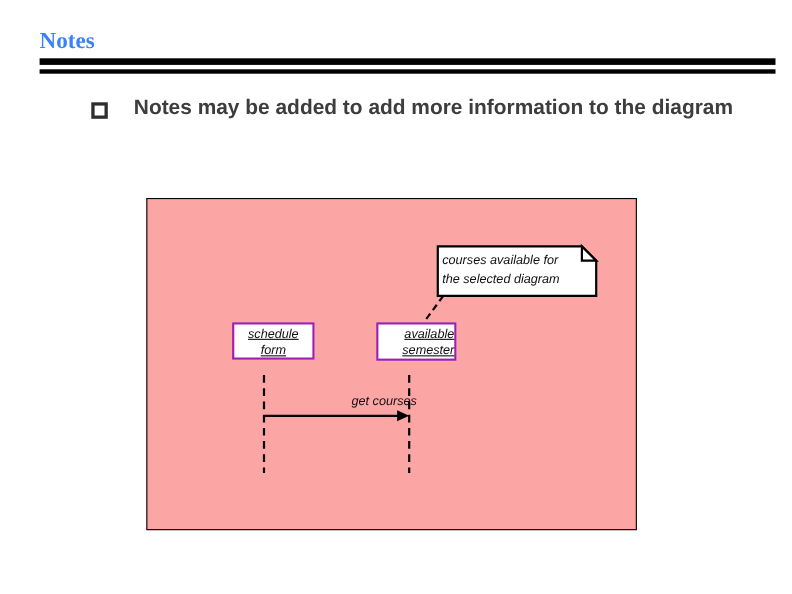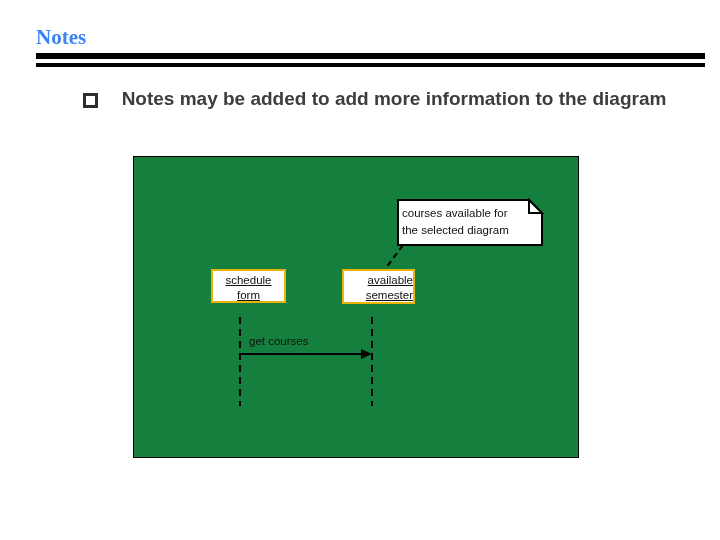--- a/index.html
+++ b/index.html
@@ -61,25 +61,26 @@
     font-weight: bold;
     font-size: 19px;
     line-height: 25px;
     color: #3d3d3d;
     text-align: center;
   }
   
   .diagram {
     position: absolute;
     left: 133px;
-    top: 156px;
+    top: 180px;
     width: 444px;
     height: 300px;
     border: 1px solid #000000;
-    background: #15803d;
+    background: #fca5a5;
+    font-style: italic;
   }
   .diagram svg.strokes {
     position: absolute;
     left: 0;
     top: 0;
     width: 444px;
     height: 300px;
   }
   
   .note-text {
@@ -88,21 +89,21 @@
     top: 45px;
     width: 142px;
     padding: 3px 0 0 3px;
     font-size: 11.5px;
     line-height: 17px;
     color: #111111;
   }
   
   .obj-box {
     position: absolute;
-    border: 2px solid #eab308;
+    border: 2px solid #a21caf;
     background: #ffffff;
     text-align: center;
     font-size: 11.5px;
     line-height: 15px;
     color: #111111;
     box-sizing: border-box;
     padding-top: 2px;
   }
   .obj-box .u {
     text-decoration: underline;
@@ -119,21 +120,21 @@
     width: 73px;
     height: 35px;
     text-align: right;
   }
   
   .message-label {
     position: absolute;
     left: 115px;
     top: 178px;
     width: 130px;
-    text-align: left;
+    text-align: right;
     font-size: 11.5px;
     line-height: 13px;
     color: #111111;
   }
 </style>
 </head>
 <body>
 
 <div class="slide">
 

